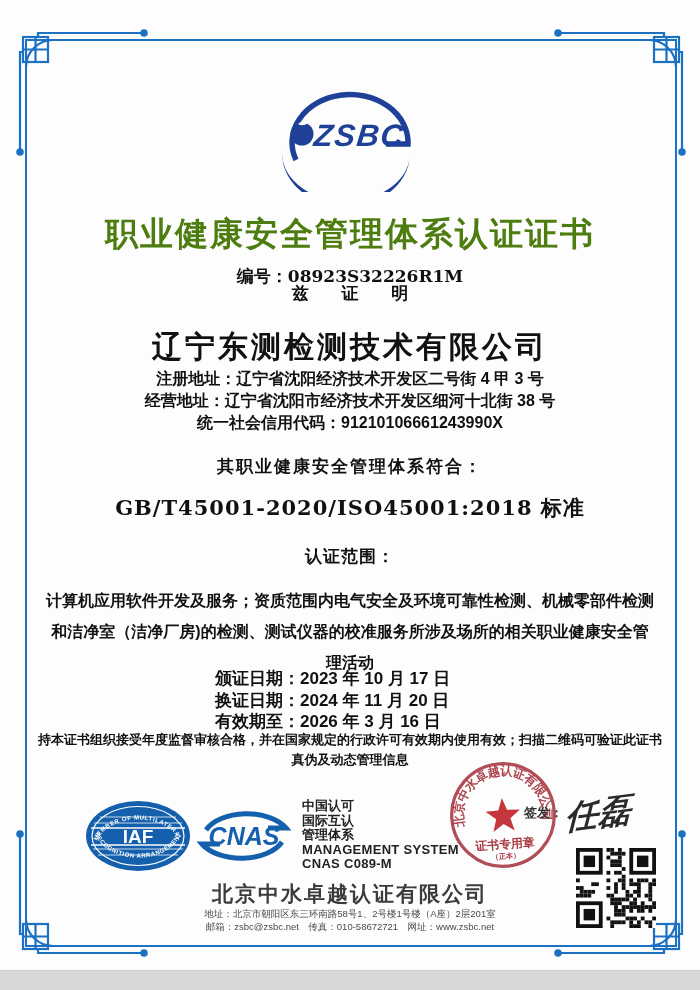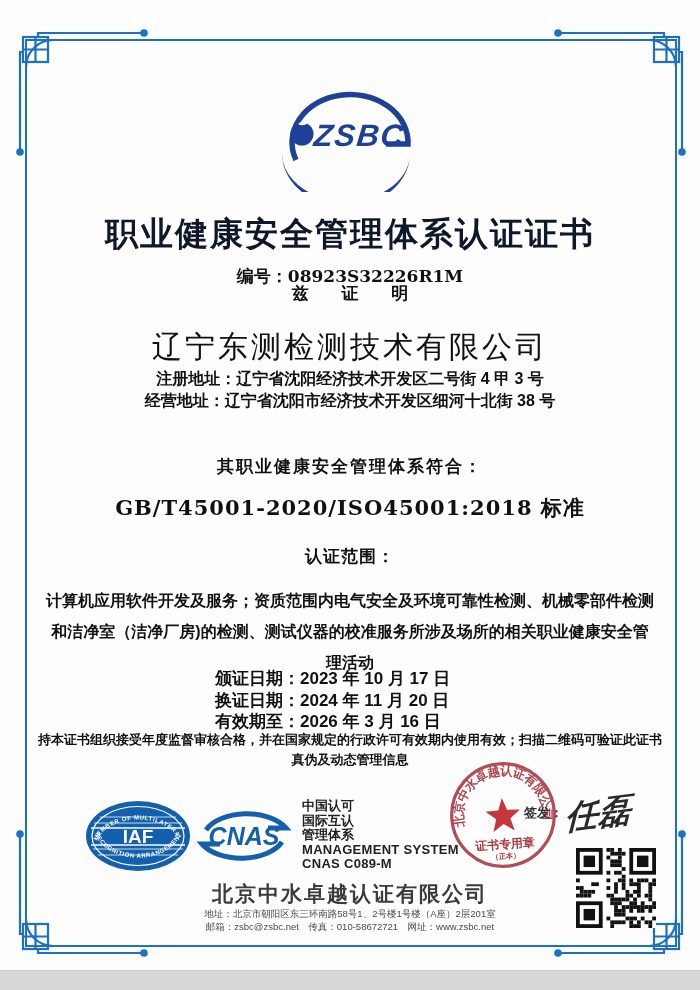--- a/index.html
+++ b/index.html
@@ -5,24 +5,24 @@
   html,body{margin:0;padding:0;background:#e9e9e9;}
   .page{
     position:relative;width:700px;height:990px;background:#fdfdfd;
     font-family:"Liberation Sans","DejaVu Sans",sans-serif;color:#111;
     overflow:hidden;margin:0 auto;
   }
   .abs{position:absolute;left:0;right:0;}
   .ctr{text-align:center;}
   .border-svg{position:absolute;top:0;left:0;pointer-events:none;}
   .logo-wrap{position:absolute;top:80px;left:258px;width:184px;height:112px;}
-  .title{top:212px;font-size:33px;font-weight:800;letter-spacing:2px;color:#0f172a;}
+  .title{top:212px;font-size:33px;font-weight:800;letter-spacing:2px;color:#4d7c0f;}
   .cert-no{top:265px;font-size:17px;font-weight:700;font-family:"DejaVu Serif","Liberation Serif",serif;}
   .declare{top:282px;font-size:17px;font-weight:800;letter-spacing:14px;text-indent:14px;}
-  .company{top:327px;font-size:30px;font-weight:400;letter-spacing:3px;text-align:center;}
+  .company{top:327px;font-size:30px;font-weight:700;letter-spacing:3px;text-align:center;}
   .addr-block{top:368px;font-size:16px;font-weight:700;line-height:22px;}
   .conform{top:455px;font-size:17px;font-weight:800;letter-spacing:2px;}
   .standard{top:494px;font-size:21px;font-weight:800;font-family:"DejaVu Serif","Liberation Serif",serif;letter-spacing:1px;}
   .scope-label{top:545px;font-size:17px;font-weight:800;letter-spacing:1px;}
   .scope{top:585px;left:44px;right:44px;font-size:16px;font-weight:700;line-height:31px;text-align:center;}
   .dates{top:668px;left:215px;right:auto;font-size:17px;font-weight:800;line-height:21.5px;}
   .note{top:730px;left:38px;right:38px;font-size:13px;font-weight:700;line-height:20px;text-align:center;}
   .acc-iaf{position:absolute;left:84px;top:799px;}
   .acc-cnas{position:absolute;left:196px;top:802px;}
   .acc-text{position:absolute;left:302px;top:799px;font-size:13px;line-height:14.5px;font-weight:700;color:#222;}
@@ -80,20 +80,21 @@
     <span>编号：</span><span>08923S32226R1M</span>
   </div>
 
   <div class="abs ctr declare">兹 证 明</div>
 
   <div class="abs ctr company">辽宁东测检测技术有限公司</div>
 
   <div class="abs ctr addr-block">
     <div>注册地址：辽宁省沈阳经济技术开发区二号街 4 甲 3 号</div>
     <div>经营地址：辽宁省沈阳市经济技术开发区细河十北街 38 号</div>
+    <div>统一社会信用代码：91210106661243990X</div>
   </div>
 
   <div class="abs ctr conform">其职业健康安全管理体系符合：</div>
 
   <div class="abs ctr standard">GB/T45001-2020/ISO45001:2018 标准</div>
 
   <div class="abs scope">计算机应用软件开发及服务；资质范围内电气安全及环境可靠性检测、机械零部件检测和洁净室（洁净厂房)的检测、测试仪器的校准服务所涉及场所的相关职业健康安全管理活动</div>
 
   <div class="abs ctr scope-label">认证范围：</div>
 

